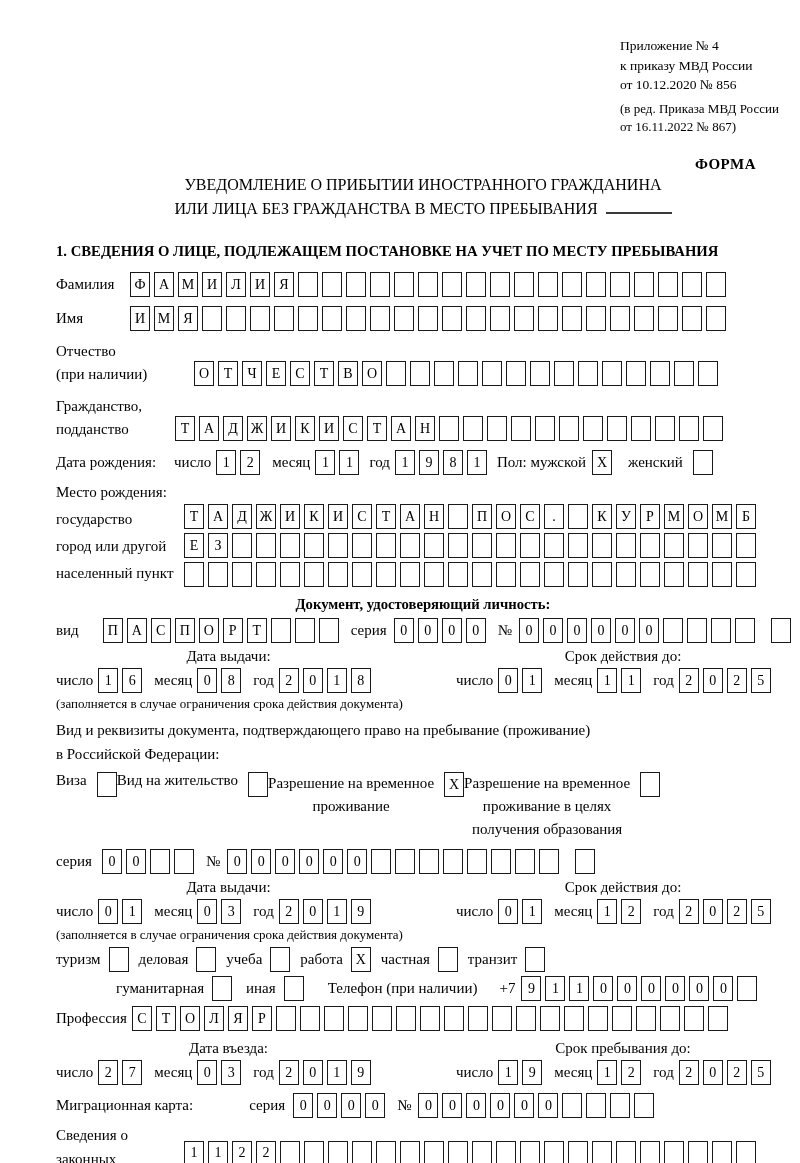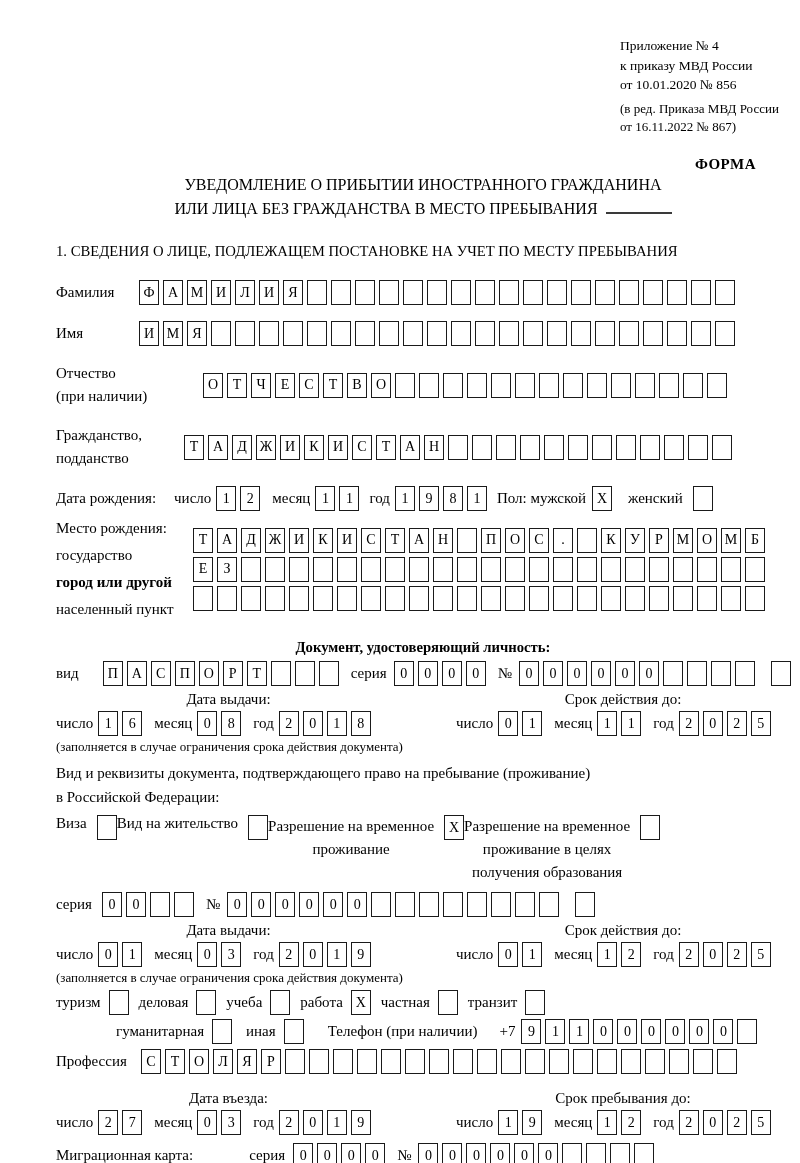--- a/index.html
+++ b/index.html
@@ -14,33 +14,33 @@
   .page { padding: 36px 10px 36px 56px; }
 
   
   .annex { margin-left: 564px; font-size: 13.5px; line-height: 1.45; white-space: nowrap; }
   .edition { margin-left: 564px; font-size: 13px; line-height: 1.4; margin-top: 5px; white-space: nowrap; }
   .forma { text-align: right; padding-right: 34px; font-weight: bold; font-size: 15px; margin-top: 20px; letter-spacing: .5px; }
 
   
   .title { text-align: center; font-weight: normal; font-size: 16px; line-height: 1.5; }
   .blank-line { display: inline-block; width: 66px; border-bottom: 2.2px solid #3a3a3a; height: .95em; margin-left: 8px; }
-  .sec-heading { font-weight: normal; font-size: 14.7px; margin-top: 22px; margin-bottom: 20px; white-space: nowrap; }
+  .sec-heading { font-weight: bold; font-size: 14.7px; margin-top: 22px; margin-bottom: 12px; white-space: nowrap; }
 
   
   .cells { display: flex; gap: 4px; flex: none; }
   .cell {
     flex: none; width: 20px; height: 25px;
     border: 1.7px solid #1a1a1a;
     display: flex; align-items: center; justify-content: center;
     font-size: 14px; background: #fff;
   }
   .gap-last .cell:last-child { margin-left: 12px; }
 
-  .frow { display: flex; align-items: center; margin-bottom: 16px; gap: 9px; }
+  .frow { display: flex; align-items: flex-end; margin-bottom: 9px; }
   .flabel { flex: none; font-size: 15px; line-height: 25px; }
   .flabel.two-line, .flabel.multi { line-height: 23px; }
   .w74 { width: 74px; }
   .w119 { width: 119px; }
   .w138 { width: 138px; }
   .w110 { width: 110px; }
 
   .irow { display: flex; align-items: center; margin-bottom: 3px; flex-wrap: nowrap; }
   .irow > * { flex: none; }
 
@@ -72,21 +72,21 @@
   .seriesgap { margin: 0 7px 0 12px; }
 </style>
 </head>
 <body>
 
 <div class="page">
 
   <div class="annex">
     <div>Приложение № 4</div>
     <div>к приказу МВД России</div>
-    <div>от 10.01.2020 № 856</div>
+    <div>от 10.12.2020 № 856</div>
   </div>
   <div class="edition">
     <div>(в ред. Приказа МВД России</div>
     <div>от 16.11.2022 № 867)</div>
   </div>
   <div class="forma">ФОРМА</div>
 
   <div class="title">
     <div>УВЕДОМЛЕНИЕ О ПРИБЫТИИ ИНОСТРАННОГО ГРАЖДАНИНА</div>
     <div><span>ИЛИ ЛИЦА БЕЗ ГРАЖДАНСТВА В МЕСТО ПРЕБЫВАНИЯ</span><span class="blank-line"></span></div>
@@ -241,21 +241,21 @@
     <span style="margin-right:6px;">Пол: мужской</span>
     <span class="cell">X</span>
     <span style="margin:0 10px 0 16px;">женский</span>
     <span class="cell"></span>
   </div>
 
   <div class="frow" style="margin-top:4px;">
     <div class="flabel multi w110" style="line-height:27px;">
       <div style="white-space:nowrap;">Место рождения:</div>
       <div>государство</div>
-      <div style="white-space:nowrap;font-weight:bold;">город или другой</div>
+      <div style="white-space:nowrap;">город или другой</div>
       <div style="white-space:nowrap;">населенный пункт</div>
     </div>
     <div class="stack" style="margin-left:18px;">
       <div class="cells">
           <span class="cell">Т</span>
           <span class="cell">А</span>
           <span class="cell">Д</span>
           <span class="cell">Ж</span>
           <span class="cell">И</span>
           <span class="cell">К</span>

